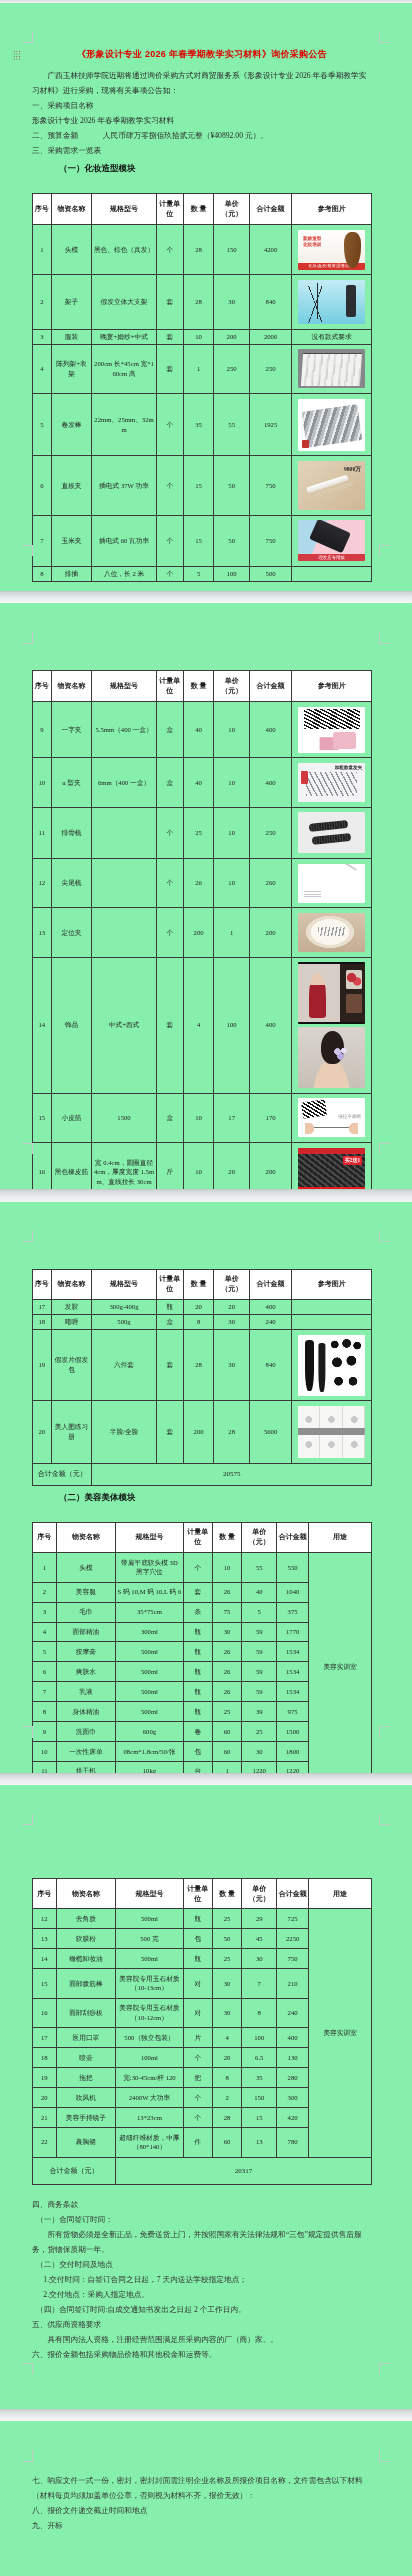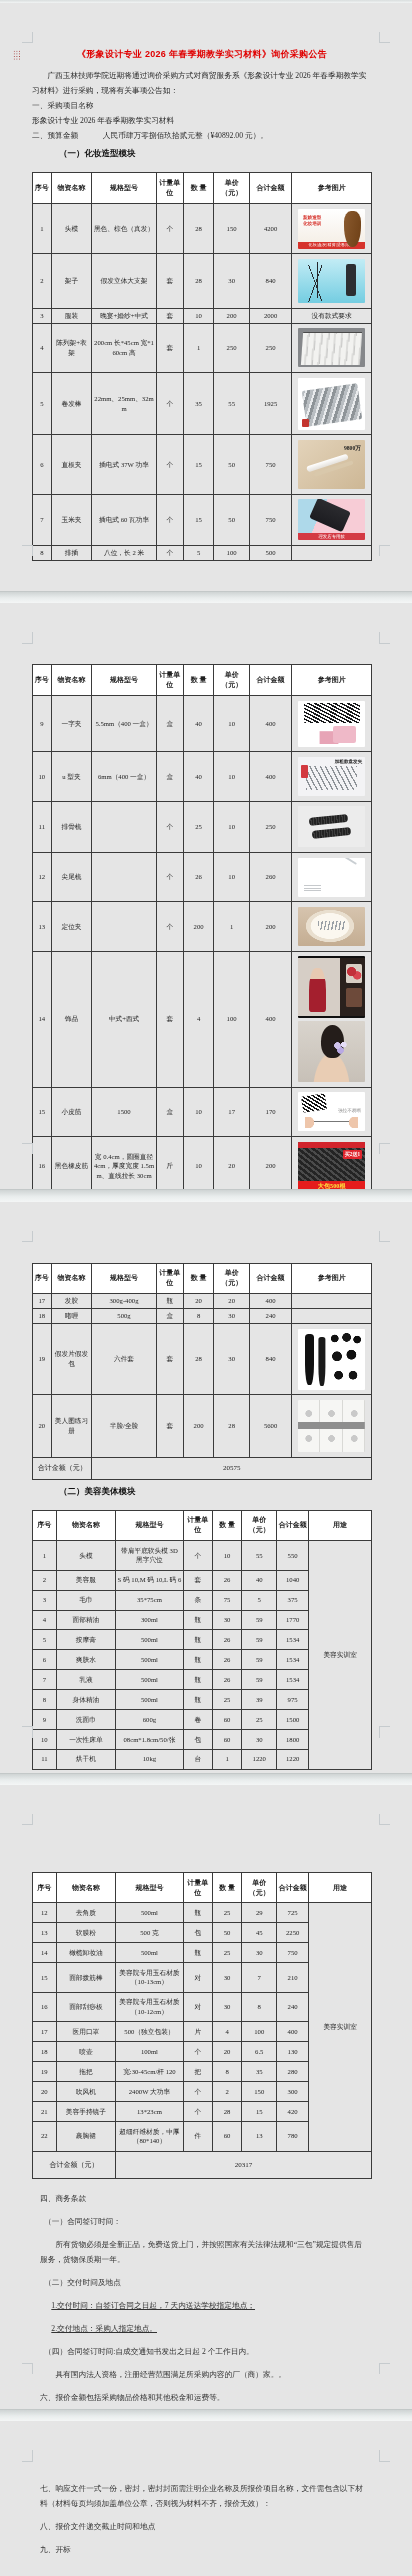--- a/index.html
+++ b/index.html
@@ -1,18 +1,18 @@
 <!DOCTYPE html>
 <html style="font-size:8.2px"><head>
 <meta charset="utf-8">
 <style>
   html,body{margin:0;padding:0;background:#ffffff;}
   body{width:412px;font-family:"Liberation Serif","DejaVu Serif",serif;color:#2b2b2b;}
   .topstrip{height:3.1px;background:linear-gradient(#d9dede,#f2f4f4);}
-  .page{position:relative;background:#e5e5e5;box-sizing:border-box;padding-left:32px;padding-right:40px;overflow:hidden;}
+  .page{position:relative;background:#86efac;box-sizing:border-box;padding-left:32px;padding-right:40px;overflow:hidden;}
   .p1{height:588px;padding-top:45px;}
   .p2{height:586px;padding-top:49px;}
   .p3{height:571px;padding-top:49px;}
   .p4{height:624px;padding-top:75px;}
   .p5{height:516px;padding-top:52px;}
   .pbreak{height:11.3px;background:linear-gradient(#cfd4d4,#e9eded 55%,#f4f6f6);border-top:0.5px solid #c3c8c8;}
   
   .corner{position:absolute;width:10.3px;height:10.3px;}
   .corner.tl{left:22px;top:29px;border-right:0.8px solid #c6cbce;border-bottom:0.8px solid #c6cbce;}
   .corner.tr{right:22px;top:29px;border-left:0.8px solid #c6cbce;border-bottom:0.8px solid #c6cbce;}
@@ -22,21 +22,21 @@
     background-image:radial-gradient(#a8413e 0.7px,transparent 0.8px);background-size:2.6px 2.6px;}
   
   h1.title{margin:0 0 7.2px 0;text-align:center;color:#e00000;font-size:9px;font-weight:bold;
     font-family:"Liberation Sans","DejaVu Sans",sans-serif;letter-spacing:0.3px;}
   p.line{margin:0;font-size:7.7px;line-height:15px;}
   p.intro{margin:0;font-size:7.7px;line-height:15px;text-indent:2em;}
   .gap{display:inline-block;width:3.2em;}
   h2.mod{margin:5.2px 0 4.1px 27px;font-size:8.5px;font-weight:bold;color:#111;
     font-family:"Liberation Sans","DejaVu Sans",sans-serif;}
   
-  table.t{width:100%;border-collapse:collapse;table-layout:fixed;margin-top:12px;}
+  table.t{width:100%;border-collapse:collapse;table-layout:fixed;margin-top:18px;}
   .t td,.t th{border:0.8px solid #3a3a3a;text-align:center;vertical-align:middle;
     font-size:6.7px;color:#1f1f1f;padding:2.1px 1.5px;word-break:break-all;line-height:1.45;}
   .t thead th{font-weight:bold;font-size:7px;padding:4.6px 1px;border-bottom:1.1px solid #3a3a3a;background:#fff;}
   .t2 td{padding:4.6px 1.5px;}
   .total-row td{height:17.5px;font-size:7px;}
   .cell-photo{padding:1.5px;}
   .cell-usage{font-size:7px;}
   
   .photo{position:relative;margin:2.6px auto;width:88%;border-radius:1px;overflow:hidden;}
   .ph-label,.ph-badge,.ph-bar{display:block;}
@@ -137,43 +137,44 @@
     repeating-linear-gradient(90deg,#f6f6f4 0,#f6f6f4 32%,#d9d9d6 32%,#d9d9d6 33.3%),#fff;}
   .ph20::before{content:"";position:absolute;top:0;left:0;right:0;bottom:0;background:
     radial-gradient(circle at 16% 26%,#c9c9c9 3.1px,transparent 3.6px),
     radial-gradient(circle at 50% 26%,#c9c9c9 3.1px,transparent 3.6px),
     radial-gradient(circle at 84% 26%,#c9c9c9 3.1px,transparent 3.6px),
     radial-gradient(circle at 16% 74%,#c9c9c9 3.1px,transparent 3.6px),
     radial-gradient(circle at 50% 74%,#c9c9c9 3.1px,transparent 3.6px),
     radial-gradient(circle at 84% 74%,#c9c9c9 3.1px,transparent 3.6px);}
   .cell-text{font-size:6.7px;}
   
-  .terms p{margin:8px;font-size:7.7px;line-height:15px;color:#333;}
+  .terms p{margin:0;font-size:7.7px;line-height:15px;color:#333;}
   .lv0{padding-left:0;}
   .lv1{padding-left:4.1px;}
-  .lv2{padding-left:11.3px;text-decoration:underline;}
+  .lv2{padding-left:11.3px;}
   .body-ind{text-indent:2em;}
 </style>
 </head>
 <body>
 
 <div class="topstrip"></div>
 
 <div class="page p1">
   <div class="corner tl"></div>
   <div class="corner tr"></div>
   <div class="corner bl"></div>
   <div class="corner br"></div>
   <div class="drag-handle"></div>
 
   <h1 class="title">《形象设计专业 2026 年春季期教学实习材料》询价采购公告</h1>
   <p class="intro">广西玉林技师学院近期将通过询价采购方式对商贸服务系《形象设计专业 2026 年春季期教学实习材料》进行采购，现将有关事项公告如：</p>
   <p class="line">一、采购项目名称</p>
   <p class="line">形象设计专业 2026 年春季期教学实习材料</p>
   <p class="line"><span>二、预算金额</span><span class="gap"></span><span>人民币肆万零捌佰玖拾贰元整（¥40892.00 元）。</span></p>
+  <p class="line">三、采购需求一览表</p>
   <h2 class="mod">（一）化妆造型模块</h2>
 
   <table class="t t1">
     <colgroup>
         <col style="width:5.5%">
         <col style="width:12%">
         <col style="width:19%">
         <col style="width:8%">
         <col style="width:9%">
         <col style="width:10.5%">
@@ -900,20 +901,21 @@
 
   <div class="terms" style="margin-top:11.3px;">
 
   <p class="lv0">四、商务条款</p>
       <p class="lv1">（一）合同签订时间：</p>
       <p class="body-ind">所有货物必须是全新正品，免费送货上门，并按照国家有关法律法规和“三包”规定提供售后服务，货物保质期一年。</p>
       <p class="lv1">（二）交付时间及地点</p>
       <p class="lv2">1.交付时间：自签订合同之日起，7 天内送达学校指定地点；</p>
       <p class="lv2">2.交付地点：采购人指定地点。</p>
       <p class="lv1">（四）合同签订时间:自成交通知书发出之日起 2 个工作日内。</p>
+      <p class="lv0">五、供应商资格要求</p>
       <p class="body-ind">具有国内法人资格，注册经营范围满足所采购内容的厂（商）家。。</p>
       <p class="lv0">六、报价金额包括采购物品价格和其他税金和运费等。</p>
     </div>
 </div>
 
 <div class="pbreak"></div>
 
 <div class="page p5">
   <div class="corner tl"></div>
   <div class="corner tr"></div>

